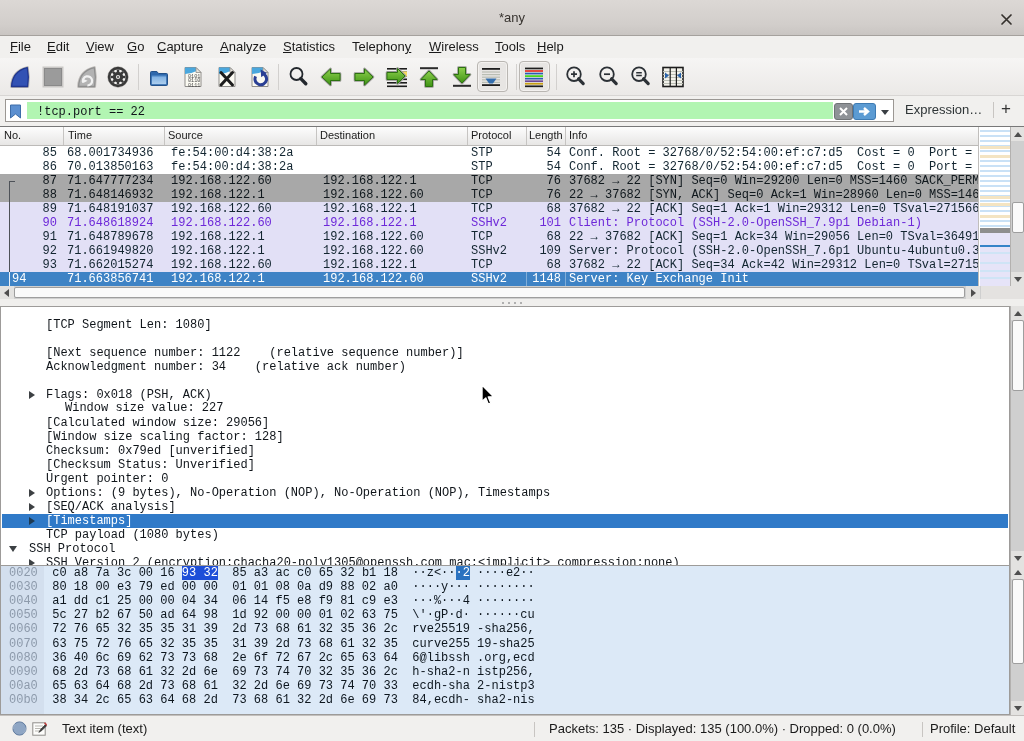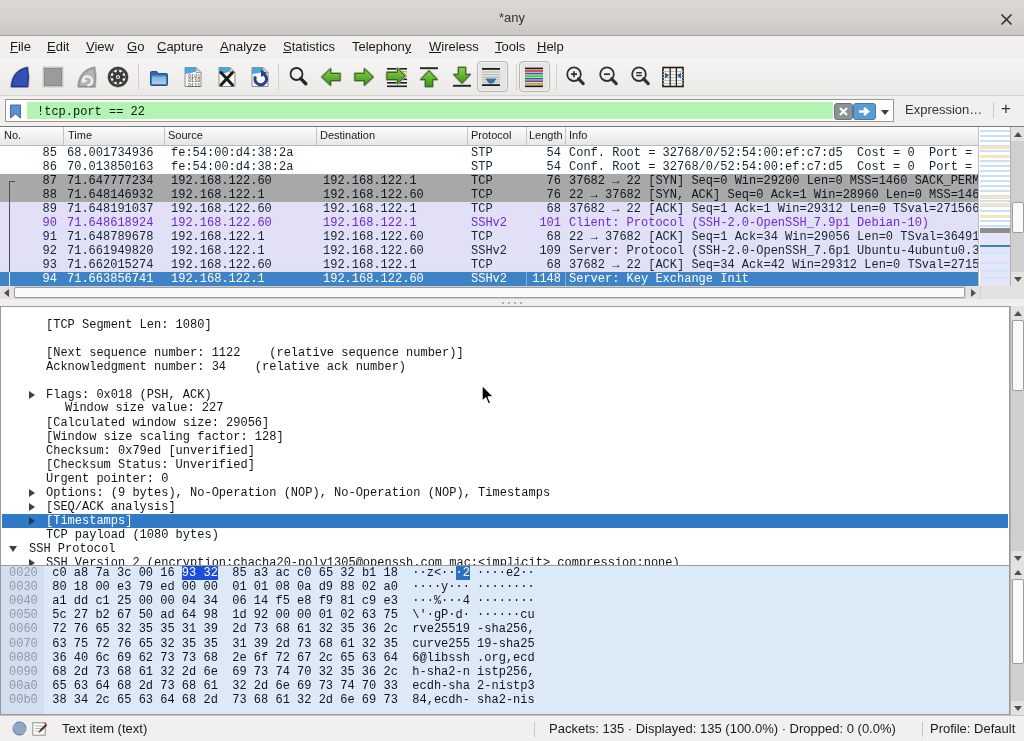--- a/index.html
+++ b/index.html
@@ -334,21 +334,21 @@
       <span class="pc mono" style="left:520px;width:41px;text-align:right">68</span>
       <span class="pc mono" style="left:569px">37682 → 22 [ACK] Seq=1 Ack=1 Win=29312 Len=0 TSval=2715664180 TSecr=364911209</span>
     </div>
     <div class="prow" style="top:70px;background:#e2e0f6;color:#6d28d9">
       <span class="pc mono" style="left:0;width:57px;text-align:right">90</span>
       <span class="pc mono" style="left:67px">71.648618924</span>
       <span class="pc mono" style="left:171px">192.168.122.60</span>
       <span class="pc mono" style="left:323px">192.168.122.1</span>
       <span class="pc mono" style="left:471px">SSHv2</span>
       <span class="pc mono" style="left:520px;width:41px;text-align:right">101</span>
-      <span class="pc mono" style="left:569px">Client: Protocol (SSH-2.0-OpenSSH_7.9p1 Debian-10)</span>
+      <span class="pc mono" style="left:569px">Client: Protocol (SSH-2.0-OpenSSH_7.9p1 Debian-1)</span>
     </div>
     <div class="prow" style="top:84px;background:#e2e0f6;color:#122530">
       <span class="pc mono" style="left:0;width:57px;text-align:right">91</span>
       <span class="pc mono" style="left:67px">71.648789678</span>
       <span class="pc mono" style="left:171px">192.168.122.1</span>
       <span class="pc mono" style="left:323px">192.168.122.60</span>
       <span class="pc mono" style="left:471px">TCP</span>
       <span class="pc mono" style="left:520px;width:41px;text-align:right">68</span>
       <span class="pc mono" style="left:569px">22 → 37682 [ACK] Seq=1 Ack=34 Win=29056 Len=0 TSval=364911210 TSecr=2715664180</span>
     </div>
@@ -364,21 +364,21 @@
     <div class="prow" style="top:112px;background:#e2e0f6;color:#122530">
       <span class="pc mono" style="left:0;width:57px;text-align:right">93</span>
       <span class="pc mono" style="left:67px">71.662015274</span>
       <span class="pc mono" style="left:171px">192.168.122.60</span>
       <span class="pc mono" style="left:323px">192.168.122.1</span>
       <span class="pc mono" style="left:471px">TCP</span>
       <span class="pc mono" style="left:520px;width:41px;text-align:right">68</span>
       <span class="pc mono" style="left:569px">37682 → 22 [ACK] Seq=34 Ack=42 Win=29312 Len=0 TSval=2715664193 TSecr=364911223</span>
     </div>
     <div class="prow" style="top:126px;background:#3e83c5;color:#ffffff">
-      <span class="pc mono" style="left:0;width:57px;text-align:right">94</span>
+      <span class="pc mono" style="left:12px;width:57px;text-align:left">94</span>
       <span class="pc mono" style="left:67px">71.663856741</span>
       <span class="pc mono" style="left:171px">192.168.122.1</span>
       <span class="pc mono" style="left:323px">192.168.122.60</span>
       <span class="pc mono" style="left:471px">SSHv2</span>
       <span class="pc mono" style="left:520px;width:41px;text-align:right">1148</span>
       <span class="pc mono" style="left:569px">Server: Key Exchange Init</span>
     </div>
     <div style="position:absolute;left:526px;top:126px;width:1px;height:14px;background:rgba(255,255,255,0.35)"></div>
     <div style="position:absolute;left:565px;top:126px;width:1px;height:14px;background:rgba(255,255,255,0.35)"></div>
     <div style="position:absolute;left:9px;top:35px;width:1px;height:91px;background:#4e5258"></div>

